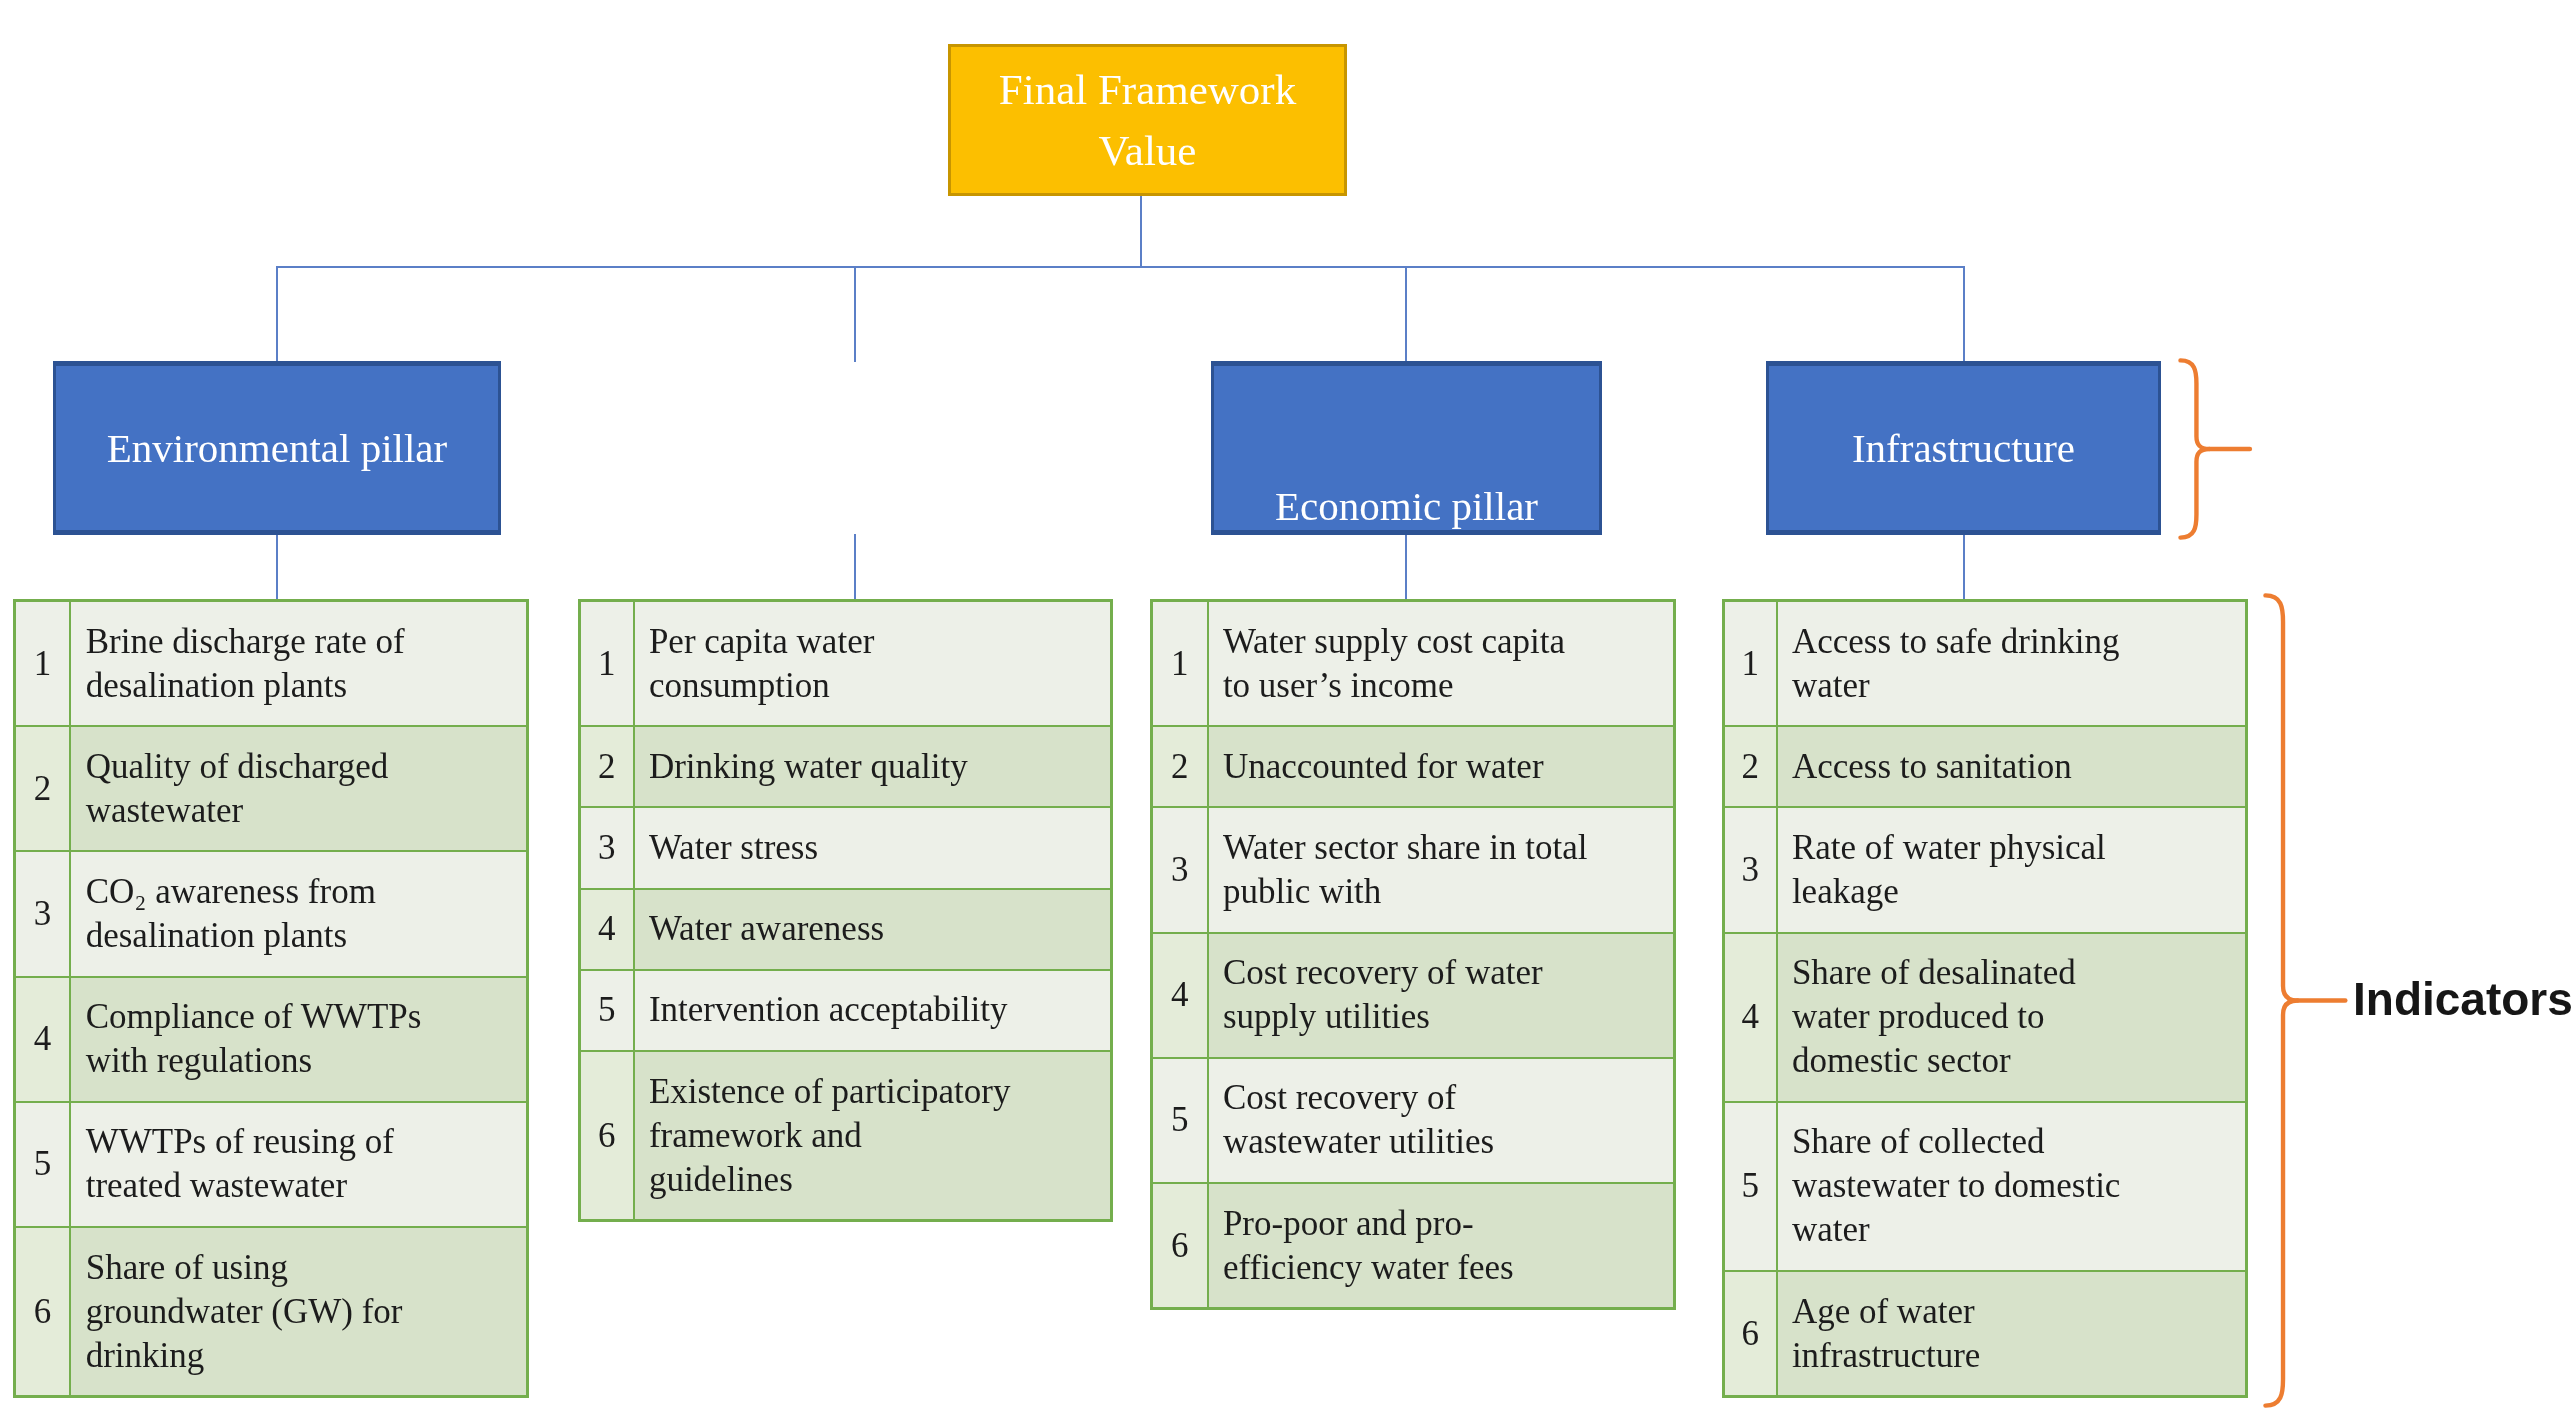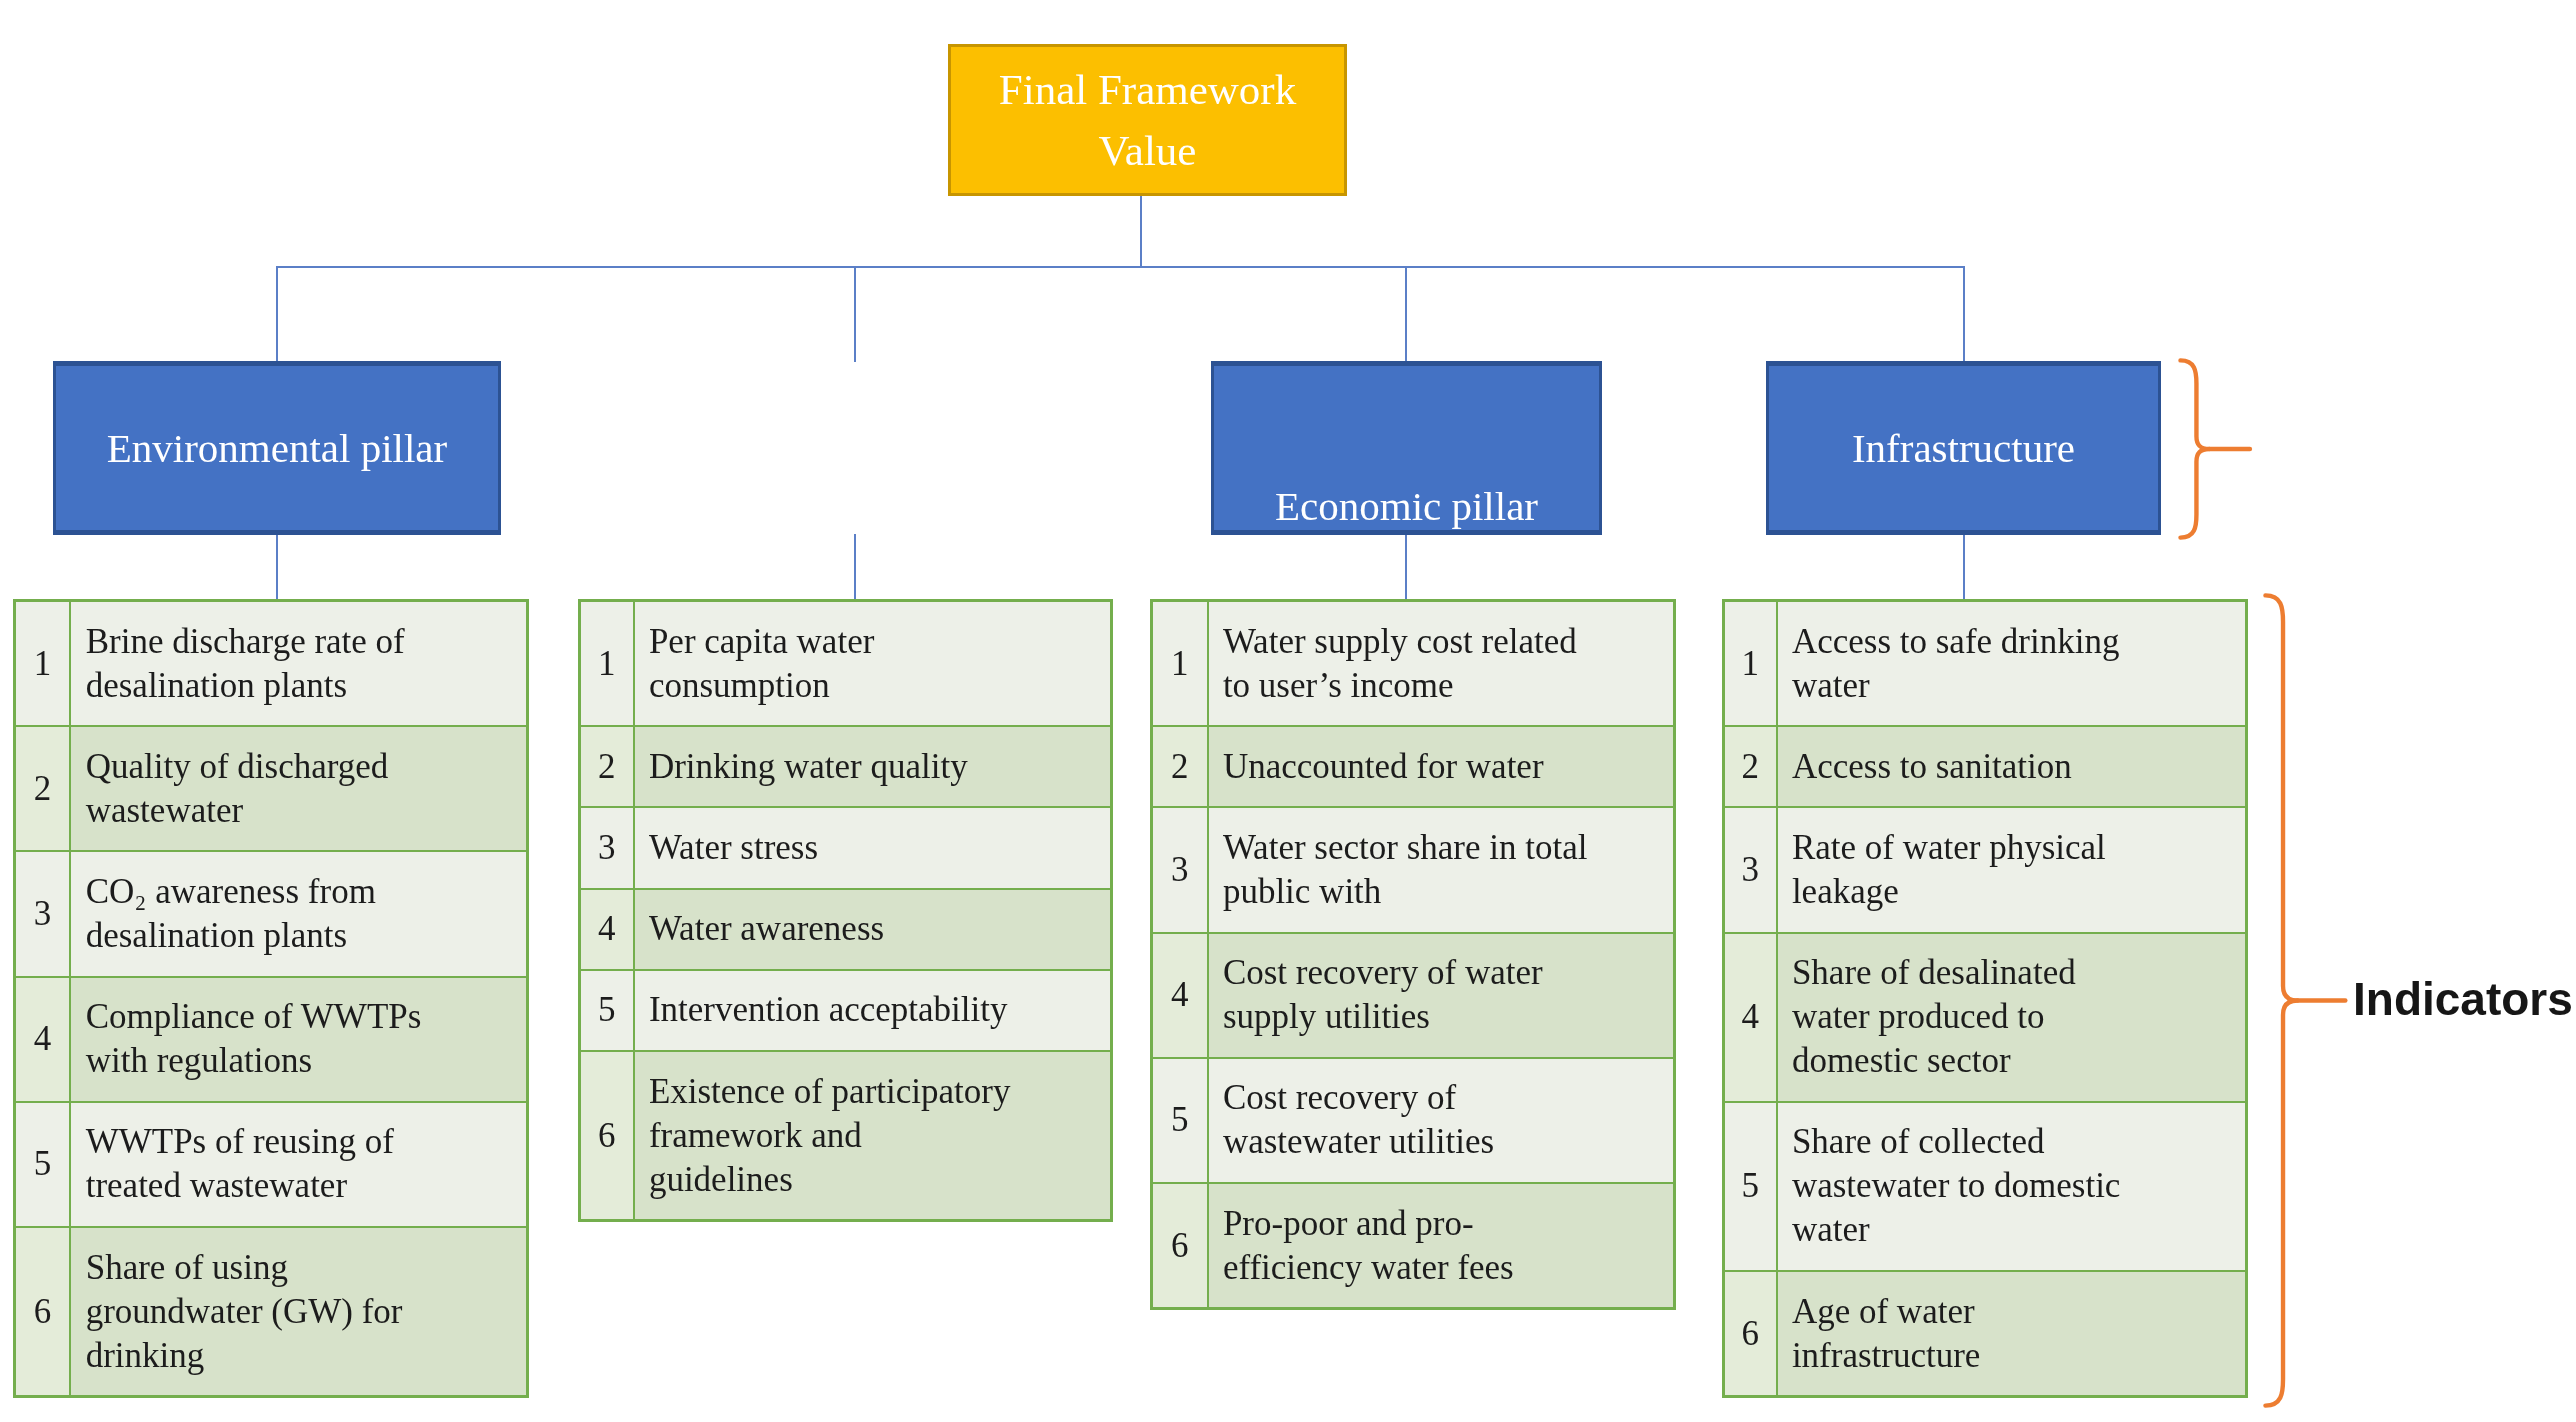--- a/index.html
+++ b/index.html
@@ -155,21 +155,21 @@
     </table>
 
   <table class="abs ind t-eco">
     <colgroup>
         <col style="width:56px">
         <col>
       </colgroup>
     <tbody>
         <tr>
       <td class="num">1</td>
-      <td>Water supply cost related
+      <td>Water supply cost capita
 to user’s income</td>
         </tr>
     <tr>
       <td class="num">2</td>
       <td>Unaccounted for water</td>
         </tr>
     <tr>
       <td class="num">3</td>
       <td>Water sector share in total
 public with</td>

